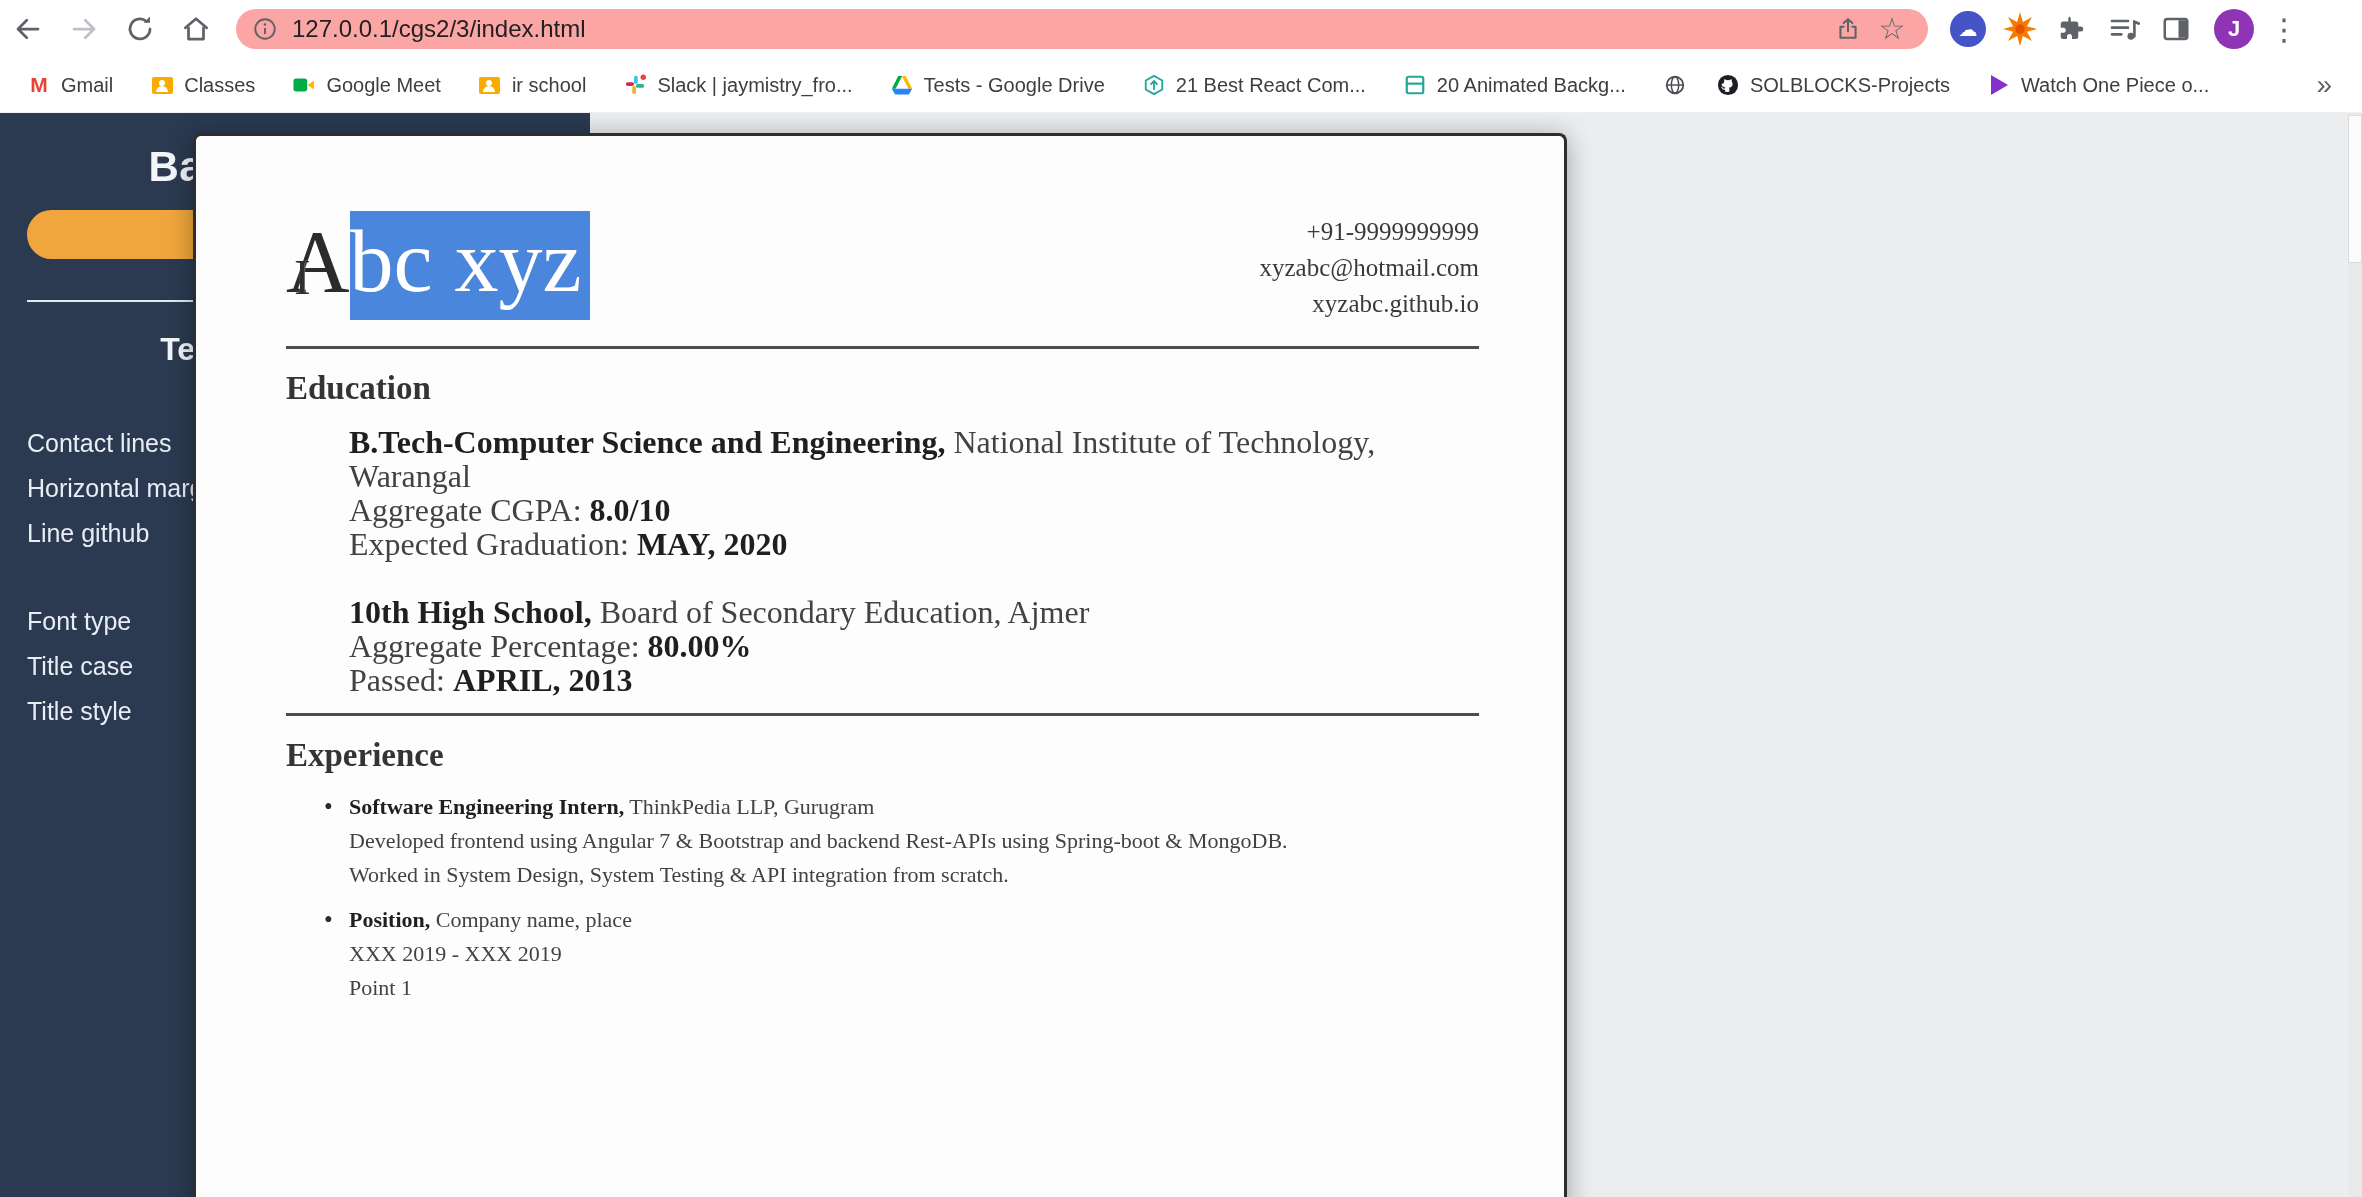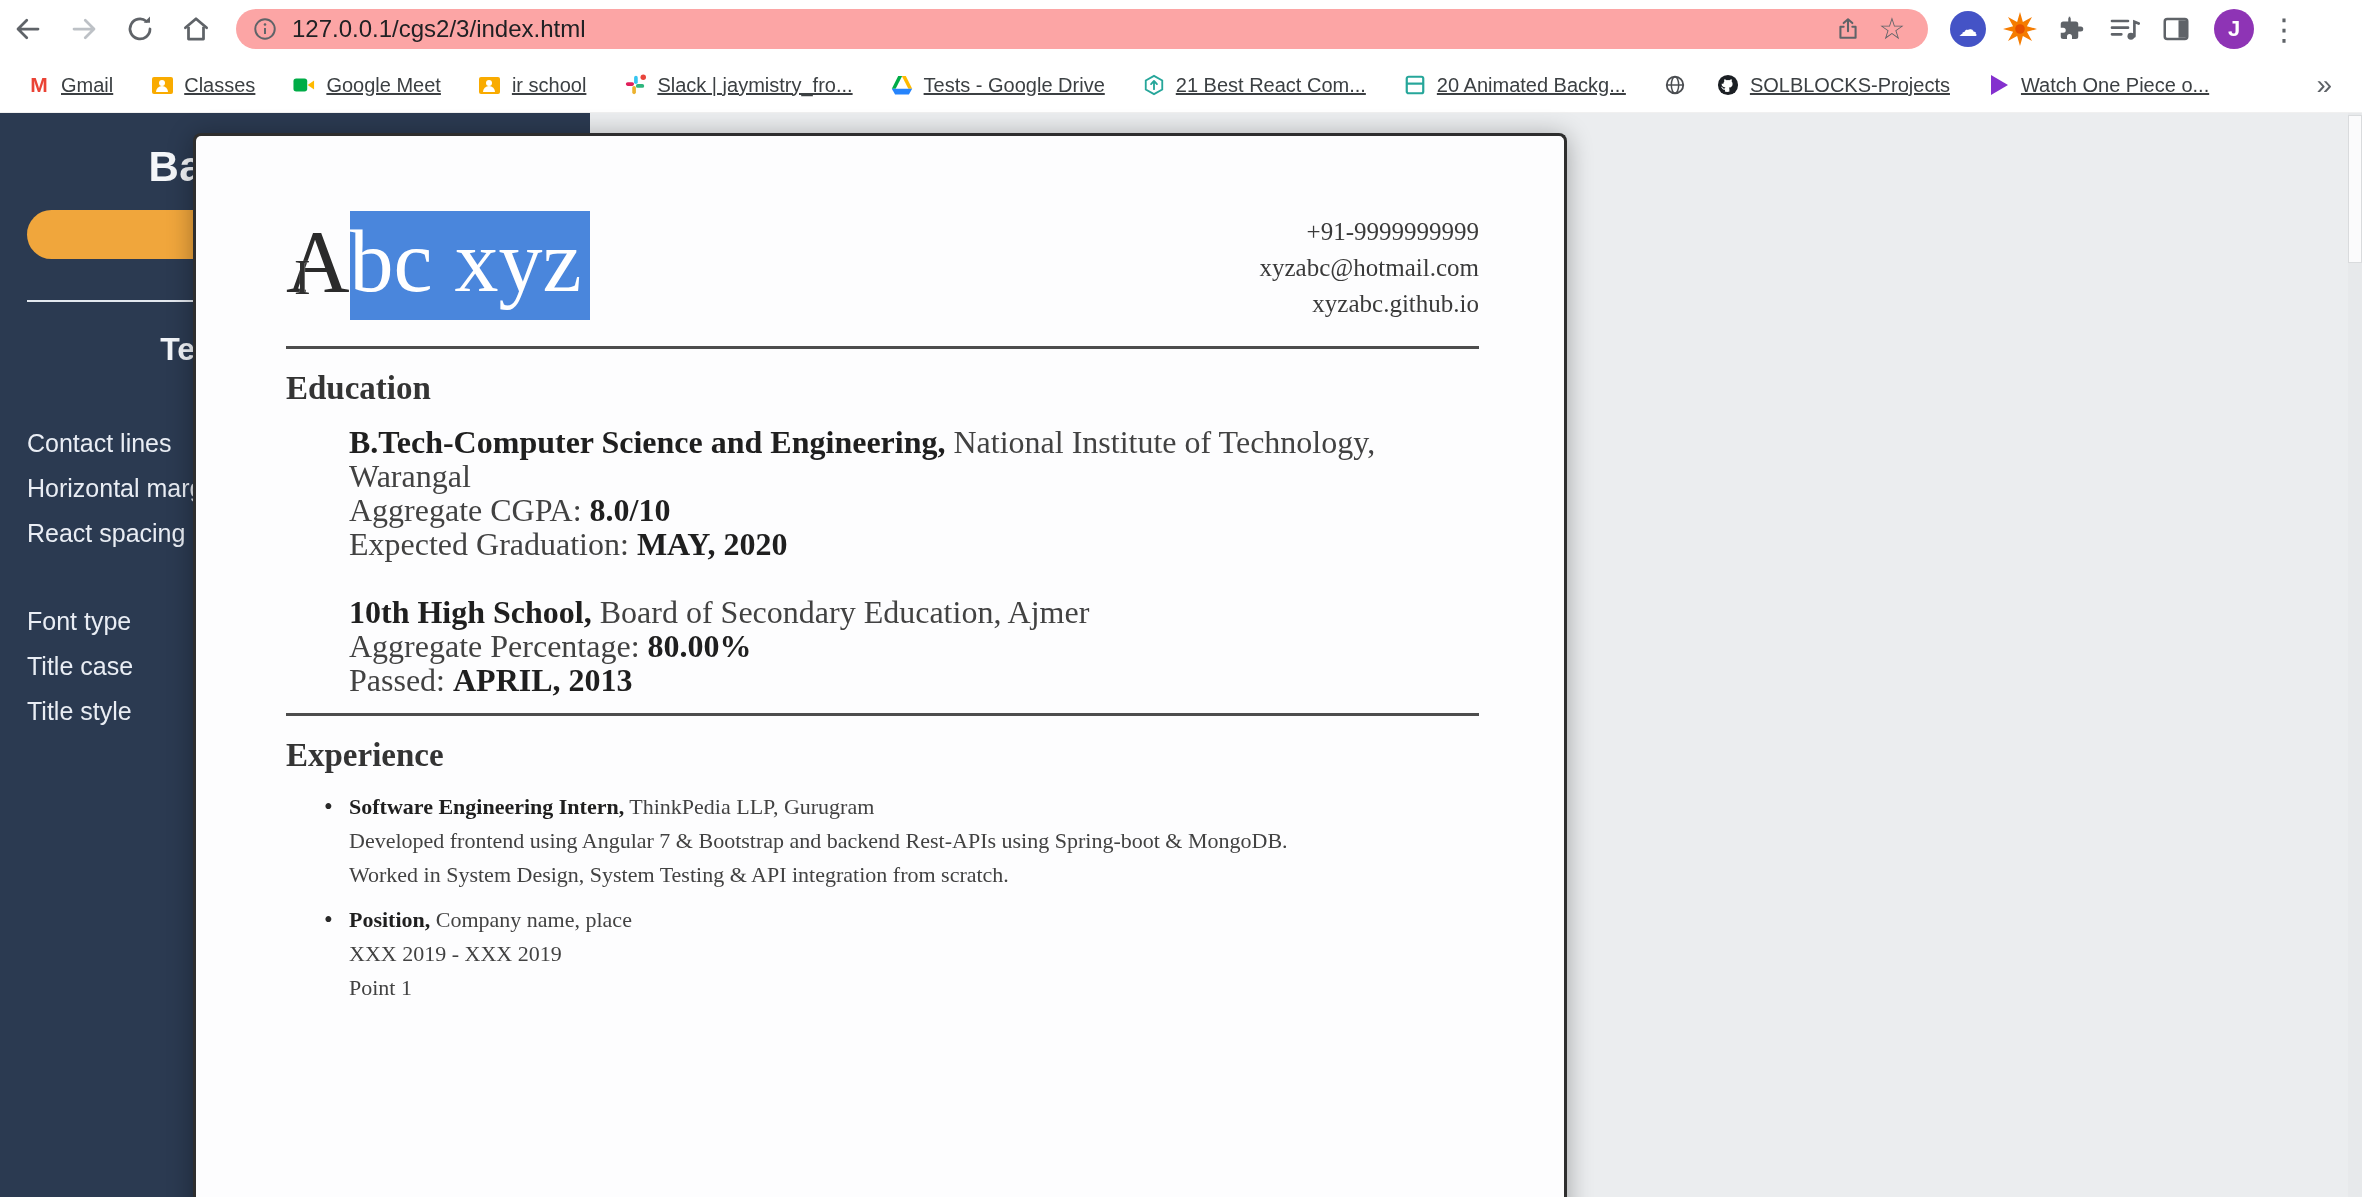--- a/index.html
+++ b/index.html
@@ -15,21 +15,21 @@
   .box-icon { width:44px; height:40px; display:flex; align-items:center; justify-content:center; color:#5f6368; }
   .star-glyph { font-size:30px; color:#5f6368; line-height:1; }
   .ext-cluster { display:flex; align-items:center; margin-left:14px; }
   .ext-item { width:52px; height:58px; display:flex; align-items:center; justify-content:center; }
   .ext-circle { width:36px; height:36px; border-radius:50%; background:#4453c6; color:#fff; font-size:19px; display:flex; align-items:center; justify-content:center; }
   .avatar { width:40px; height:40px; border-radius:50%; background:#8e34b5; color:#fff; font-size:22px; font-weight:700; display:flex; align-items:center; justify-content:center; margin:0 8px 0 12px; }
   .menu-dots { font-size:30px; color:#5f6368; width:44px; text-align:center; }
 
   .bookmarks { position:absolute; top:58px; left:0; right:0; height:55px; background:#fff; display:flex; align-items:center; padding:0 24px 0 28px; border-bottom:1px solid #f0f0f0; }
   .bm { display:flex; align-items:center; gap:11px; margin-right:38px; cursor:pointer; }
-  .bm-label { font-size:20px; color:#3c4043; white-space:nowrap;text-decoration:underline; }
+  .bm-label { font-size:20px; color:#3c4043; white-space:nowrap; }
   .bm-ico { width:22px; height:22px; position:relative; display:flex; align-items:center; justify-content:center; }
   .gmail-m { font-size:21px; font-weight:700; color:#ea4335; font-family:"Liberation Sans",sans-serif; }
   .classroom { width:21px; height:17px; background:#f9ab00; border-radius:2px; position:relative; }
   .classroom::before { content:""; position:absolute; left:7px; top:3px; width:6px; height:6px; border-radius:50%; background:#fff; }
   .classroom::after { content:""; position:absolute; left:4px; top:9px; width:12px; height:6px; border-radius:6px 6px 0 0; background:#fff; }
   .chevron-more { margin-left:auto; font-size:28px; color:#5f6368; padding-right:6px; }
 
   
   .app { position:absolute; top:113px; left:0; right:0; bottom:0; background:#ebedef; }
 
@@ -272,21 +272,21 @@
           <span class="set-label">Horizontal margin</span>
           <div class="opts">
             <div class="opt-circle">1</div>
             <div class="opt-circle">2</div>
             <div class="opt-circle">3</div>
             <div class="opt-circle selected">4</div>
             <div class="opt-circle">5</div>
           </div>
         </div>
         <div class="set-row">
-          <span class="set-label">React spacing</span>
+          <span class="set-label">Line github</span>
           <div class="opts">
             <div class="opt-circle">1</div>
             <div class="opt-circle">2</div>
             <div class="opt-circle">3</div>
             <div class="opt-circle selected">4</div>
             <div class="opt-circle">5</div>
           </div>
         </div>
 
         <div class="group-gap"></div>

